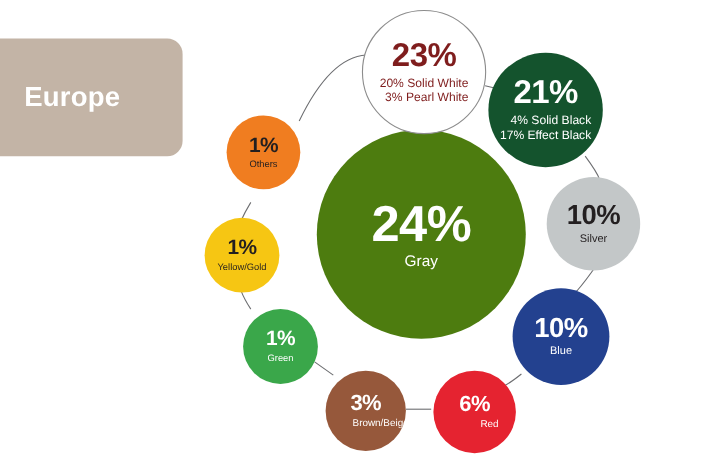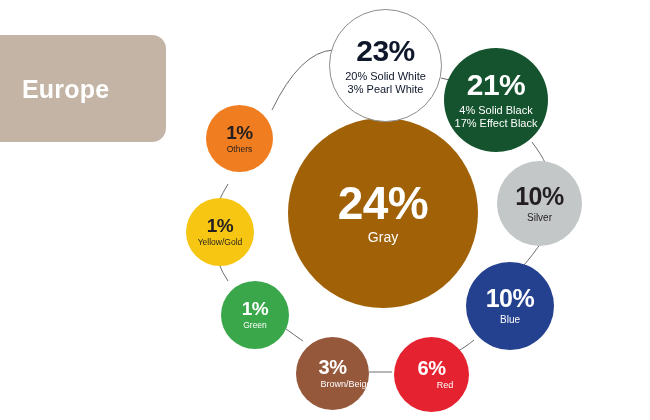--- a/index.html
+++ b/index.html
@@ -67,21 +67,21 @@
   .bubble .pct {
     font-weight: bold;
     letter-spacing: -0.5px;
     line-height: 1;
   }
   .bubble .cap {
     line-height: 1.18;
     margin-top: 3px;
     white-space: nowrap;
   }
-  .bubble .cap .sub-line { display: block; }
+  .bubble .cap .sub-line { display: block; text-align: right; }
 
   
   .b-center .pct { font-size: 46px; }
   .b-center .cap { font-size: 14px; }
 
   .b-large .pct  { font-size: 30px; }
   .b-large .cap  { font-size: 11px; margin-top: 4px; }
 
   .b-mid .pct    { font-size: 25px; }
   .b-mid .cap    { font-size: 10px; margin-top: 3px; }
@@ -122,26 +122,26 @@
       <path d="M 392 372 L 369 372"></path>
 
       <path d="M 303 341 Q 293 334 286 329"></path>
 
       <path d="M 228 281 Q 222 272 219 264"></path>
 
       <path d="M 218 203 Q 223 192 228 184"></path>
     </g>
   </svg>
 
-  <div class="bubble b-center" style="left: 288px; top: 118px; width: 190px; height: 190px; background: #a16207; color: rgb(255, 255, 255);">
+  <div class="bubble b-center" style="left: 288px; top: 118px; width: 190px; height: 190px; background: #4d7c0f; color: rgb(255, 255, 255);">
     <span class="pct">24%</span>
     <span class="cap">Gray</span>
   </div>
 
-  <div class="bubble b-large outlined" style="left: 329px; top: 9px; width: 113px; height: 113px; color: #0f172a;">
+  <div class="bubble b-large outlined" style="left: 329px; top: 9px; width: 113px; height: 113px; color: #7f1d1d;">
     <span class="pct">23%</span>
     <span class="cap">
       <span class="sub-line">20% Solid White</span>
       <span class="sub-line">3% Pearl White</span>
     </span>
   </div>
 
   <div class="bubble b-large" style="left: 444px; top: 48px; width: 104px; height: 104px; background: #14532d; color: rgb(255, 255, 255);">
     <span class="pct">21%</span>
     <span class="cap">

